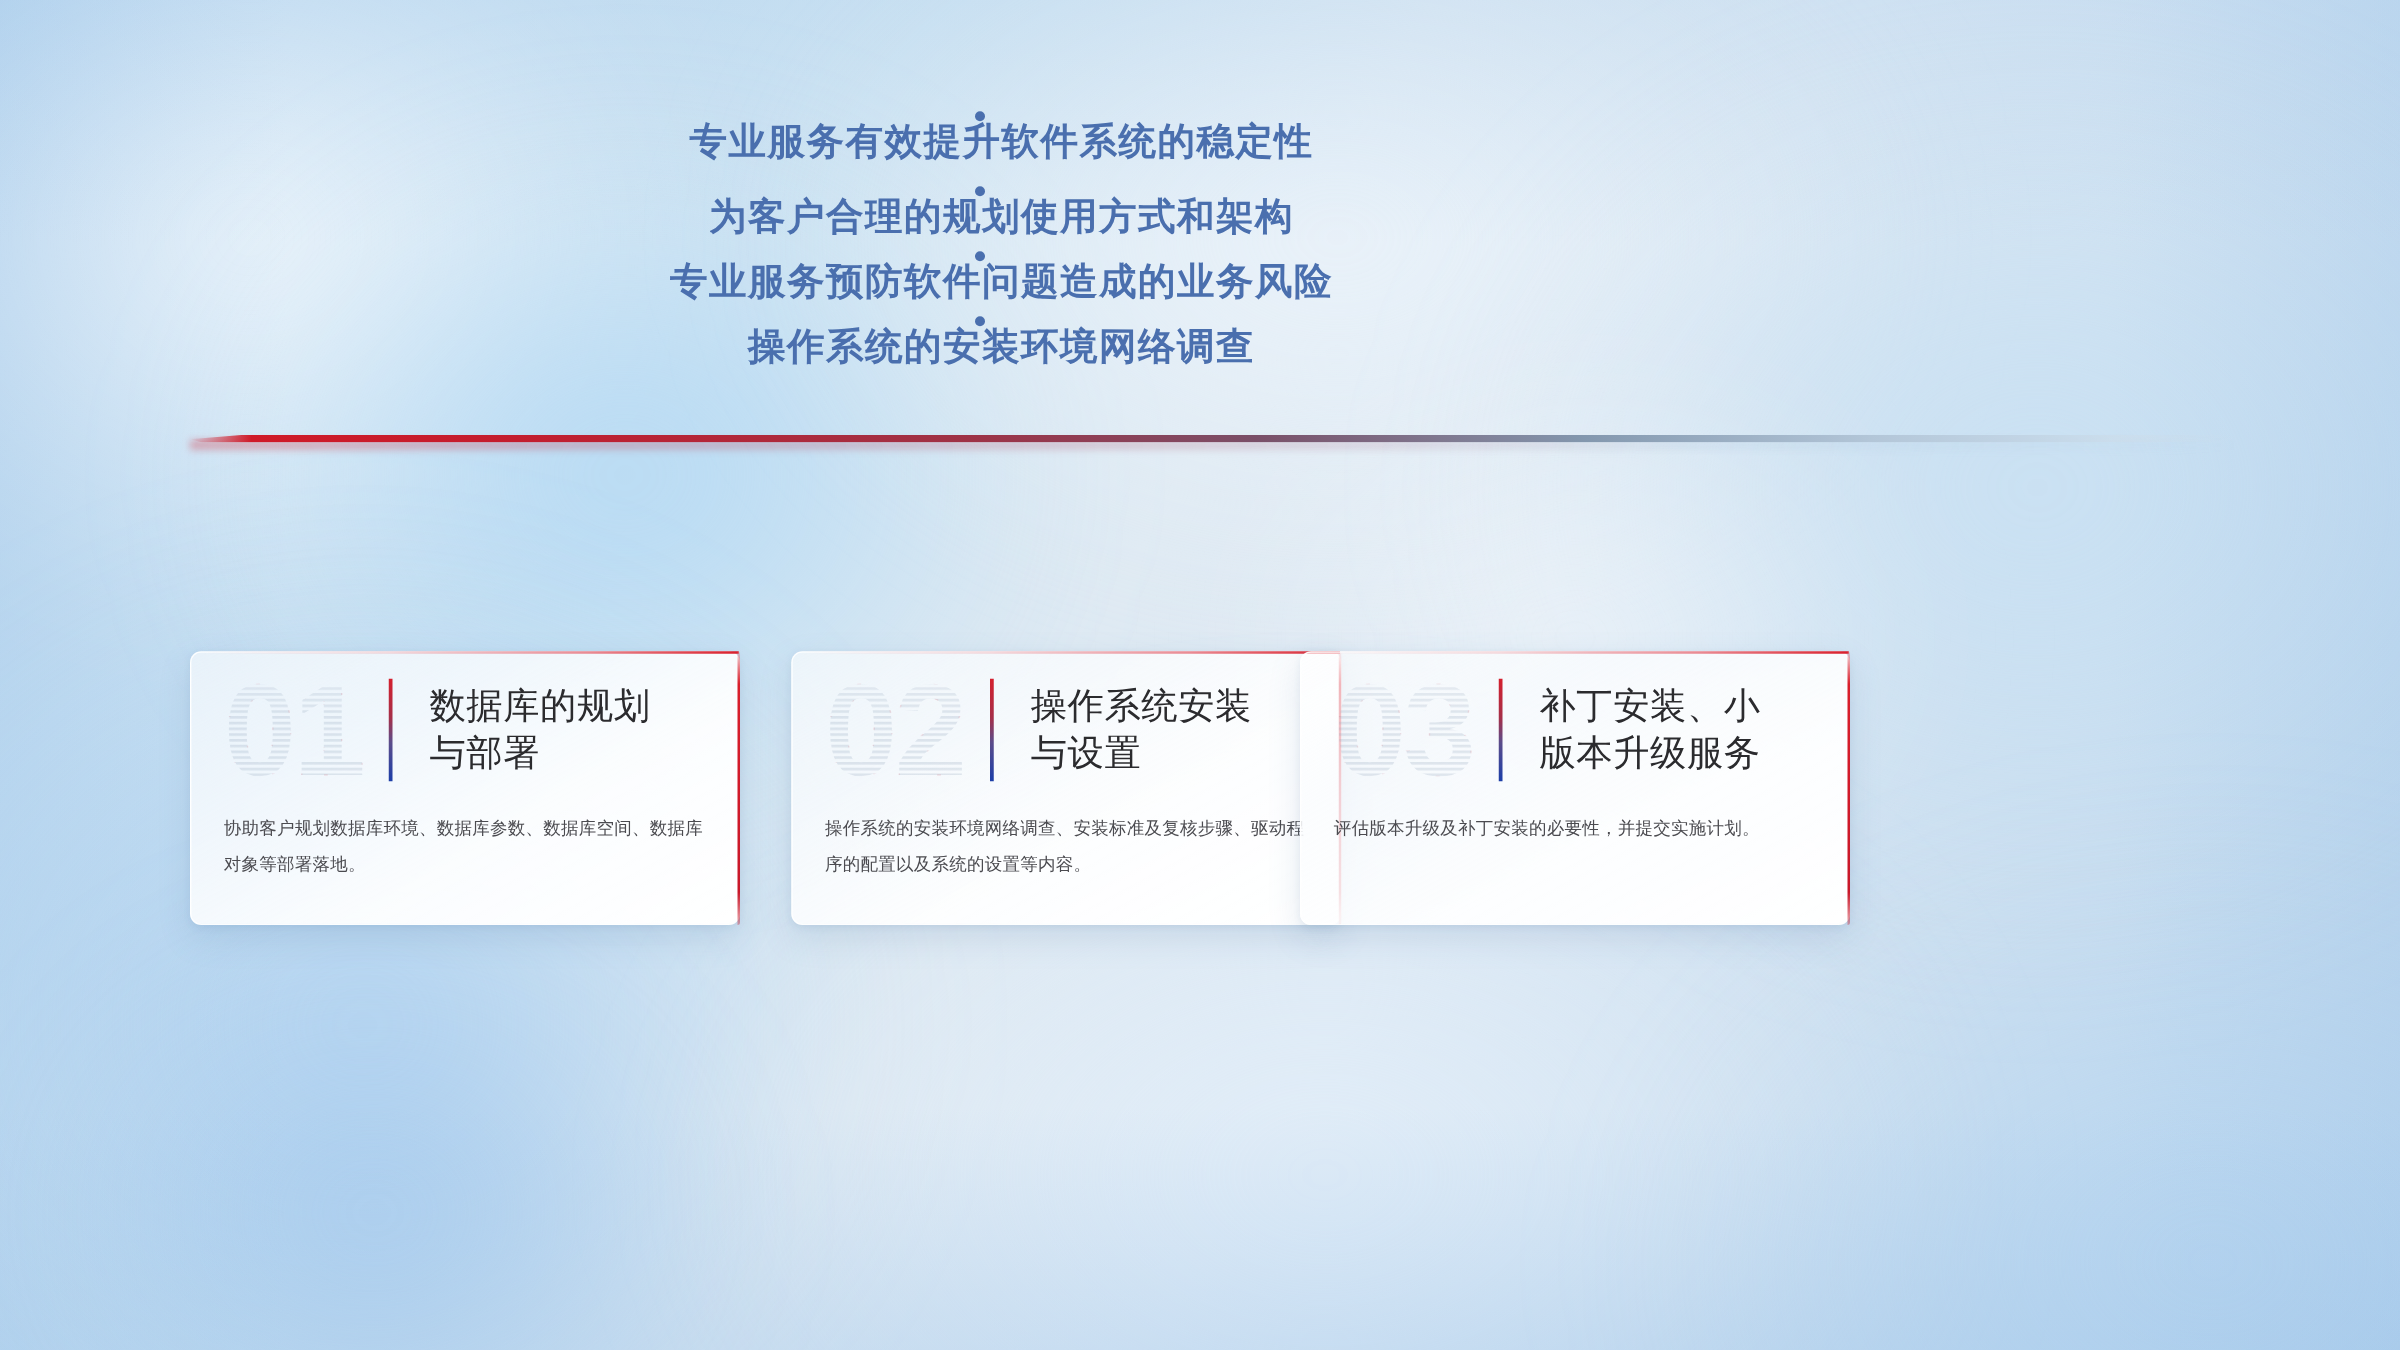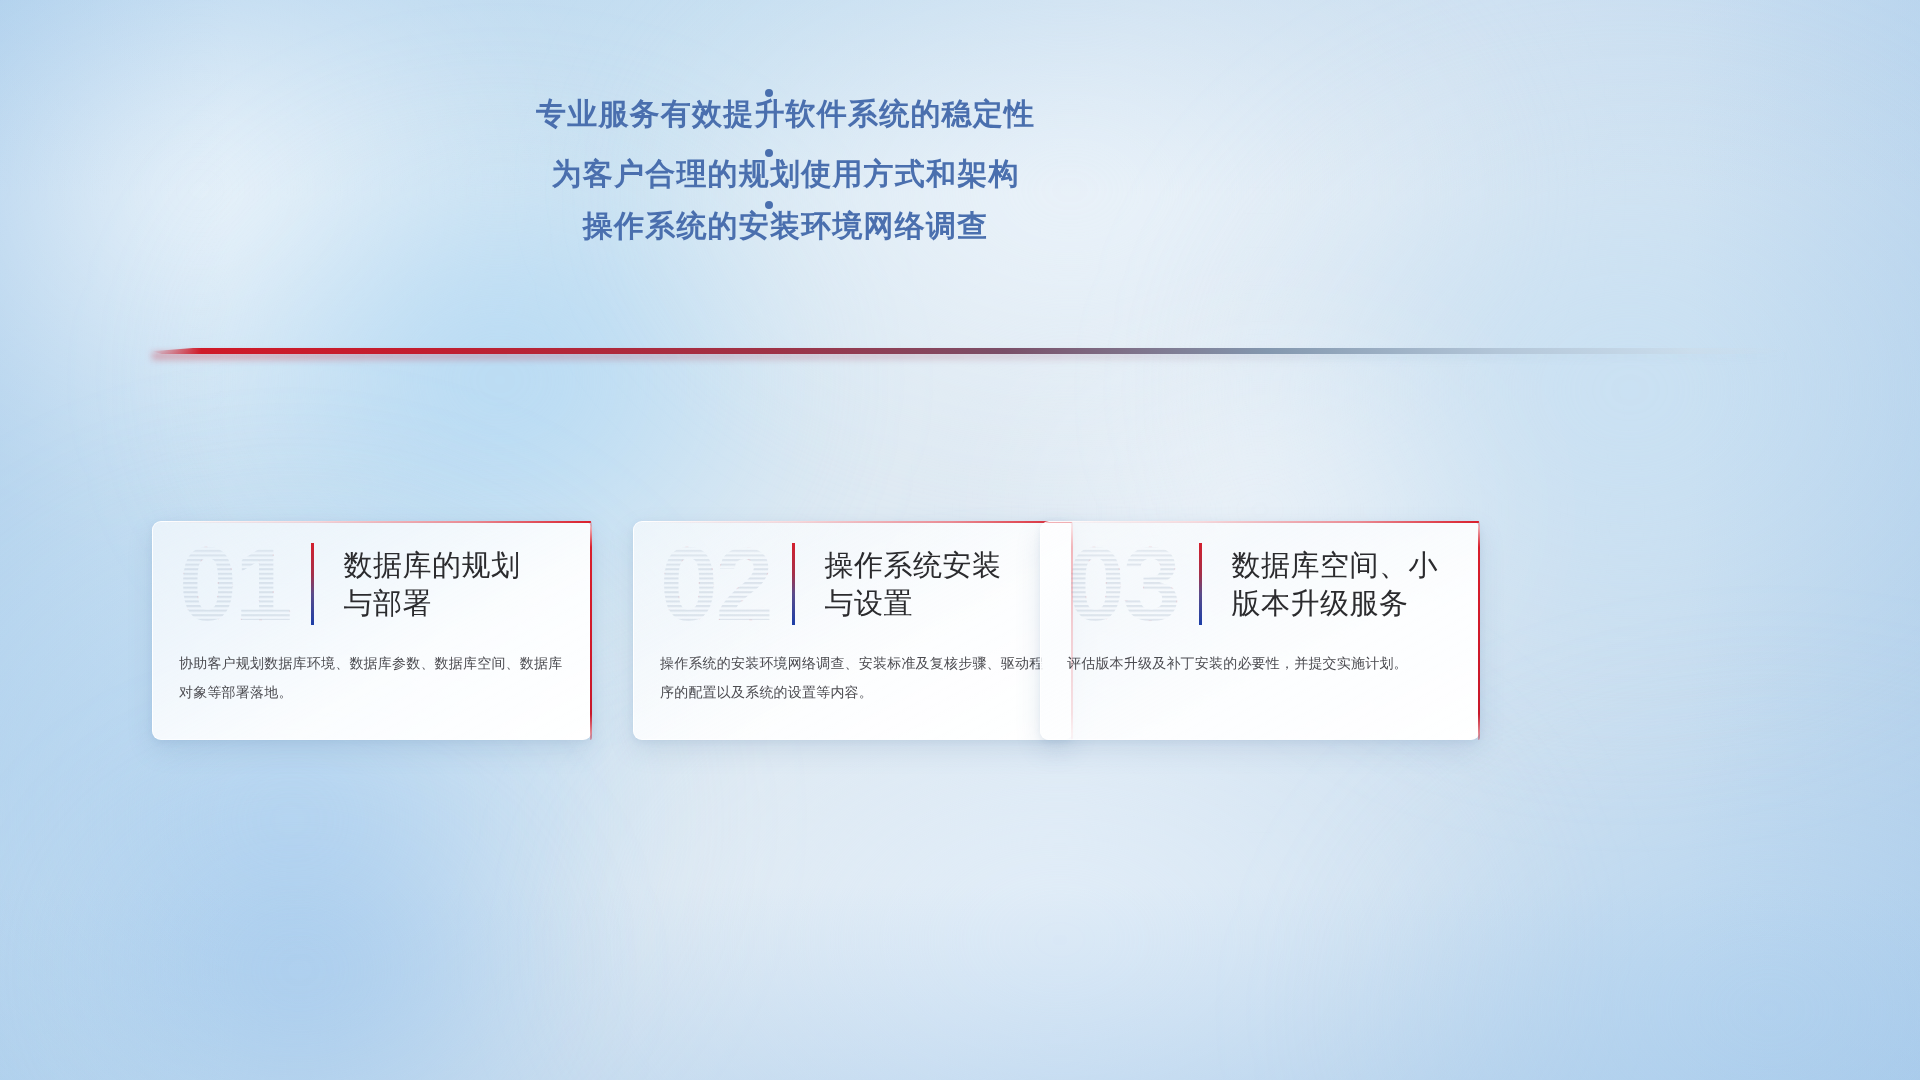--- a/index.html
+++ b/index.html
@@ -154,20 +154,24 @@
   <div class="bullet">
     <span class="bdot"></span>
     <span class="btxt">专业服务有效提升软件系统的稳定性</span>
   </div>
   <div class="bullet">
     <span class="bdot"></span>
     <span class="btxt">为客户合理的规划使用方式和架构</span>
   </div>
   <div class="bullet">
     <span class="bdot"></span>
+    <span class="btxt">专业服务预防软件问题造成的业务风险</span>
+  </div>
+  <div class="bullet">
+    <span class="bdot"></span>
     <span class="btxt">操作系统的安装环境网络调查</span>
   </div>
 </div>
 
 <div id="divider">
   <div class="dglow"></div>
   <div class="dline"></div>
 </div>
 
 <div id="cards">
@@ -261,19 +265,19 @@
           </defs>
           <g mask="url(#m3)">
             <text x="2" y="84" font-family="'Liberation Sans',sans-serif" font-size="104" font-weight="700" fill="url(#hg3)" letter-spacing="-2">03</text>
           </g>
           <g mask="url(#m3)" opacity=".5">
             <text x="2" y="84" font-family="'Liberation Sans',sans-serif" font-size="104" font-weight="700" fill="none" stroke="#cf4a58" stroke-width="1.1" stroke-dasharray="3 34" letter-spacing="-2">03</text>
           </g>
         </svg>
       </div>
       <div class="head-div"></div>
-      <div class="card-title">数据库空间、小
+      <div class="card-title">补丁安装、小
 版本升级服务</div>
     </div>
     <div class="card-body">评估版本升级及补丁安装的必要性，并提交实施计划。</div>
   </div>
 
 </div>
 
 </body></html>

